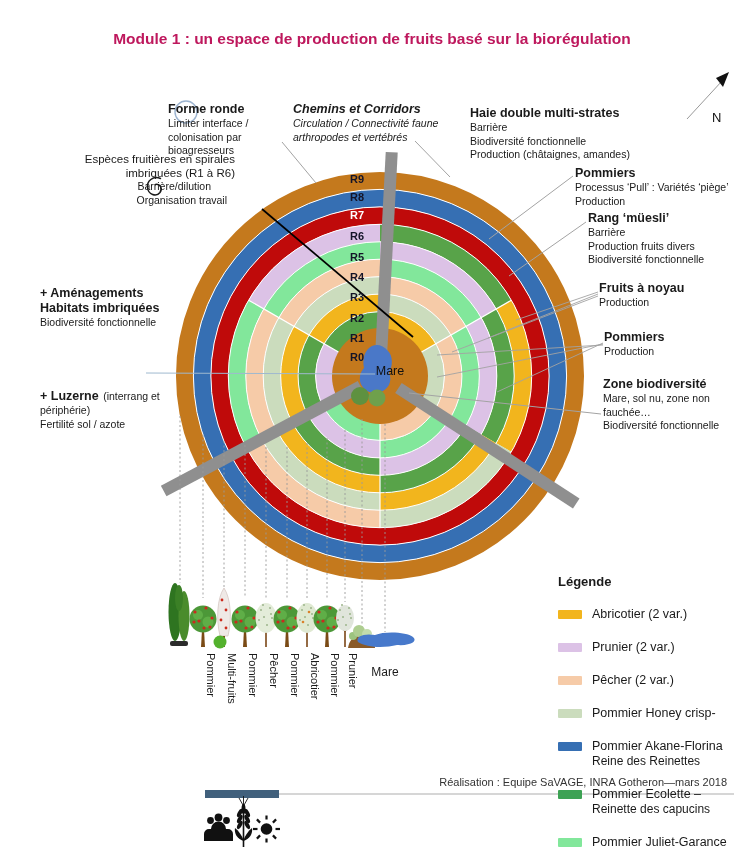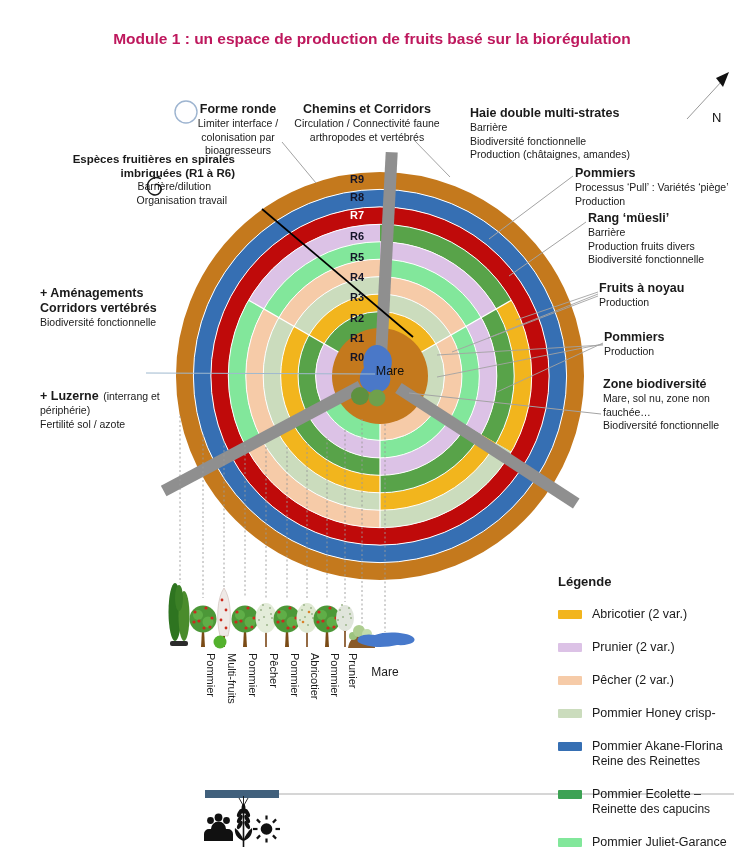--- a/index.html
+++ b/index.html
@@ -4,23 +4,23 @@
 <style>
   html,body{margin:0;padding:0;background:#fff;}
   #page{position:relative;width:744px;height:853px;background:#fff;overflow:hidden;
         font-family:"Liberation Sans",sans-serif;color:#1a1a1a;}
   #diagram{position:absolute;left:0;top:0;}
   svg text{font-family:"Liberation Sans",sans-serif;}
   #title{position:absolute;top:30px;left:0;width:744px;text-align:center;
          font-size:15.5px;font-weight:700;color:#be185d;}
   .ann{position:absolute;}
   .t{font-size:12.5px;font-weight:700;line-height:15px;}
-  .t-sm{font-size:11.5px;font-weight:700;line-height:14px;}
+  .t-sm{font-size:11.5px;font-weight:400;line-height:14px;}
   .l{font-size:10.5px;line-height:13.5px;}
-  .center{text-align:center;}
+  .center{}
   .right{text-align:right;}
   #legend{position:absolute;left:558px;top:574px;width:182px;}
   #legend .t{font-size:13px;}
   .lg-row{display:flex;align-items:flex-start;margin-top:18px;}
   .lg-sw{width:24px;height:9px;margin:3px 10px 0 0;flex:none;border-radius:1px;}
   .lg-txt{font-size:12.5px;line-height:15px;}
   .lg-row2{margin-left:34px;font-size:12px;line-height:15px;}
   #credit{position:absolute;top:776px;right:17px;font-size:11px;color:#333;}
 </style>
 </head>
@@ -308,21 +308,21 @@
   </svg>
 
   <div id="title">Module 1 : un espace de production de fruits  basé sur la biorégulation</div>
 
   <div class="ann center" style="left:168px;top:102px;width:140px;">
     <div class="t">Forme ronde</div>
     <div class="l">Limiter interface /</div>
     <div class="l">colonisation par bioagresseurs</div>
   </div>
 
-  <div class="ann center" style="left:293px;top:102px;width:148px;">
+  <div class="ann center" style="left:293px;top:102px;width:148px;font-style:italic;">
     <div class="t">Chemins et Corridors</div>
     <div class="l">Circulation / Connectivité faune</div>
     <div class="l">arthropodes et  vertébrés</div>
   </div>
 
   <div class="ann" style="left:470px;top:106px;width:195px;">
     <div class="t">Haie double multi-strates</div>
     <div class="l">Barrière</div>
     <div class="l">Biodiversité fonctionnelle</div>
     <div class="l">Production (châtaignes, amandes)</div>
@@ -359,21 +359,21 @@
   </div>
 
   <div class="ann" style="left:603px;top:377px;width:141px;">
     <div class="t">Zone biodiversité</div>
     <div class="l">Mare, sol nu, zone non fauchée…</div>
     <div class="l">Biodiversité fonctionnelle</div>
   </div>
 
   <div class="ann" style="left:40px;top:286px;width:145px;">
     <div class="t">+ Aménagements</div>
-    <div class="t">Corridors vertébrés</div>
+    <div class="t">Habitats imbriquées</div>
     <div class="l">Biodiversité fonctionnelle</div>
   </div>
 
   <div class="ann" style="left:40px;top:386px;width:135px;">
     <div><span class="t">+ Luzerne</span>
          <span class="l">(interrang et</span></div>
     <div class="l">périphérie)</div>
     <div class="l">Fertilité sol / azote</div>
   </div>
 
@@ -414,14 +414,15 @@
           <span class="lg-sw" style="background: rgb(191, 10, 10);"></span>
           <span class="lg-txt">Rang ‘multi-fruits’</span>
         </div>
         <div class="lg-row">
           <span class="lg-sw" style="background: rgb(196, 121, 29);"></span>
           <span class="lg-txt">Aménagements</span>
         </div>
       </div>
   </div>
 
+  <div id="credit">Réalisation : Equipe SaVAGE, INRA Gotheron—mars 2018</div>
 
 </div>
 
 </body></html>

